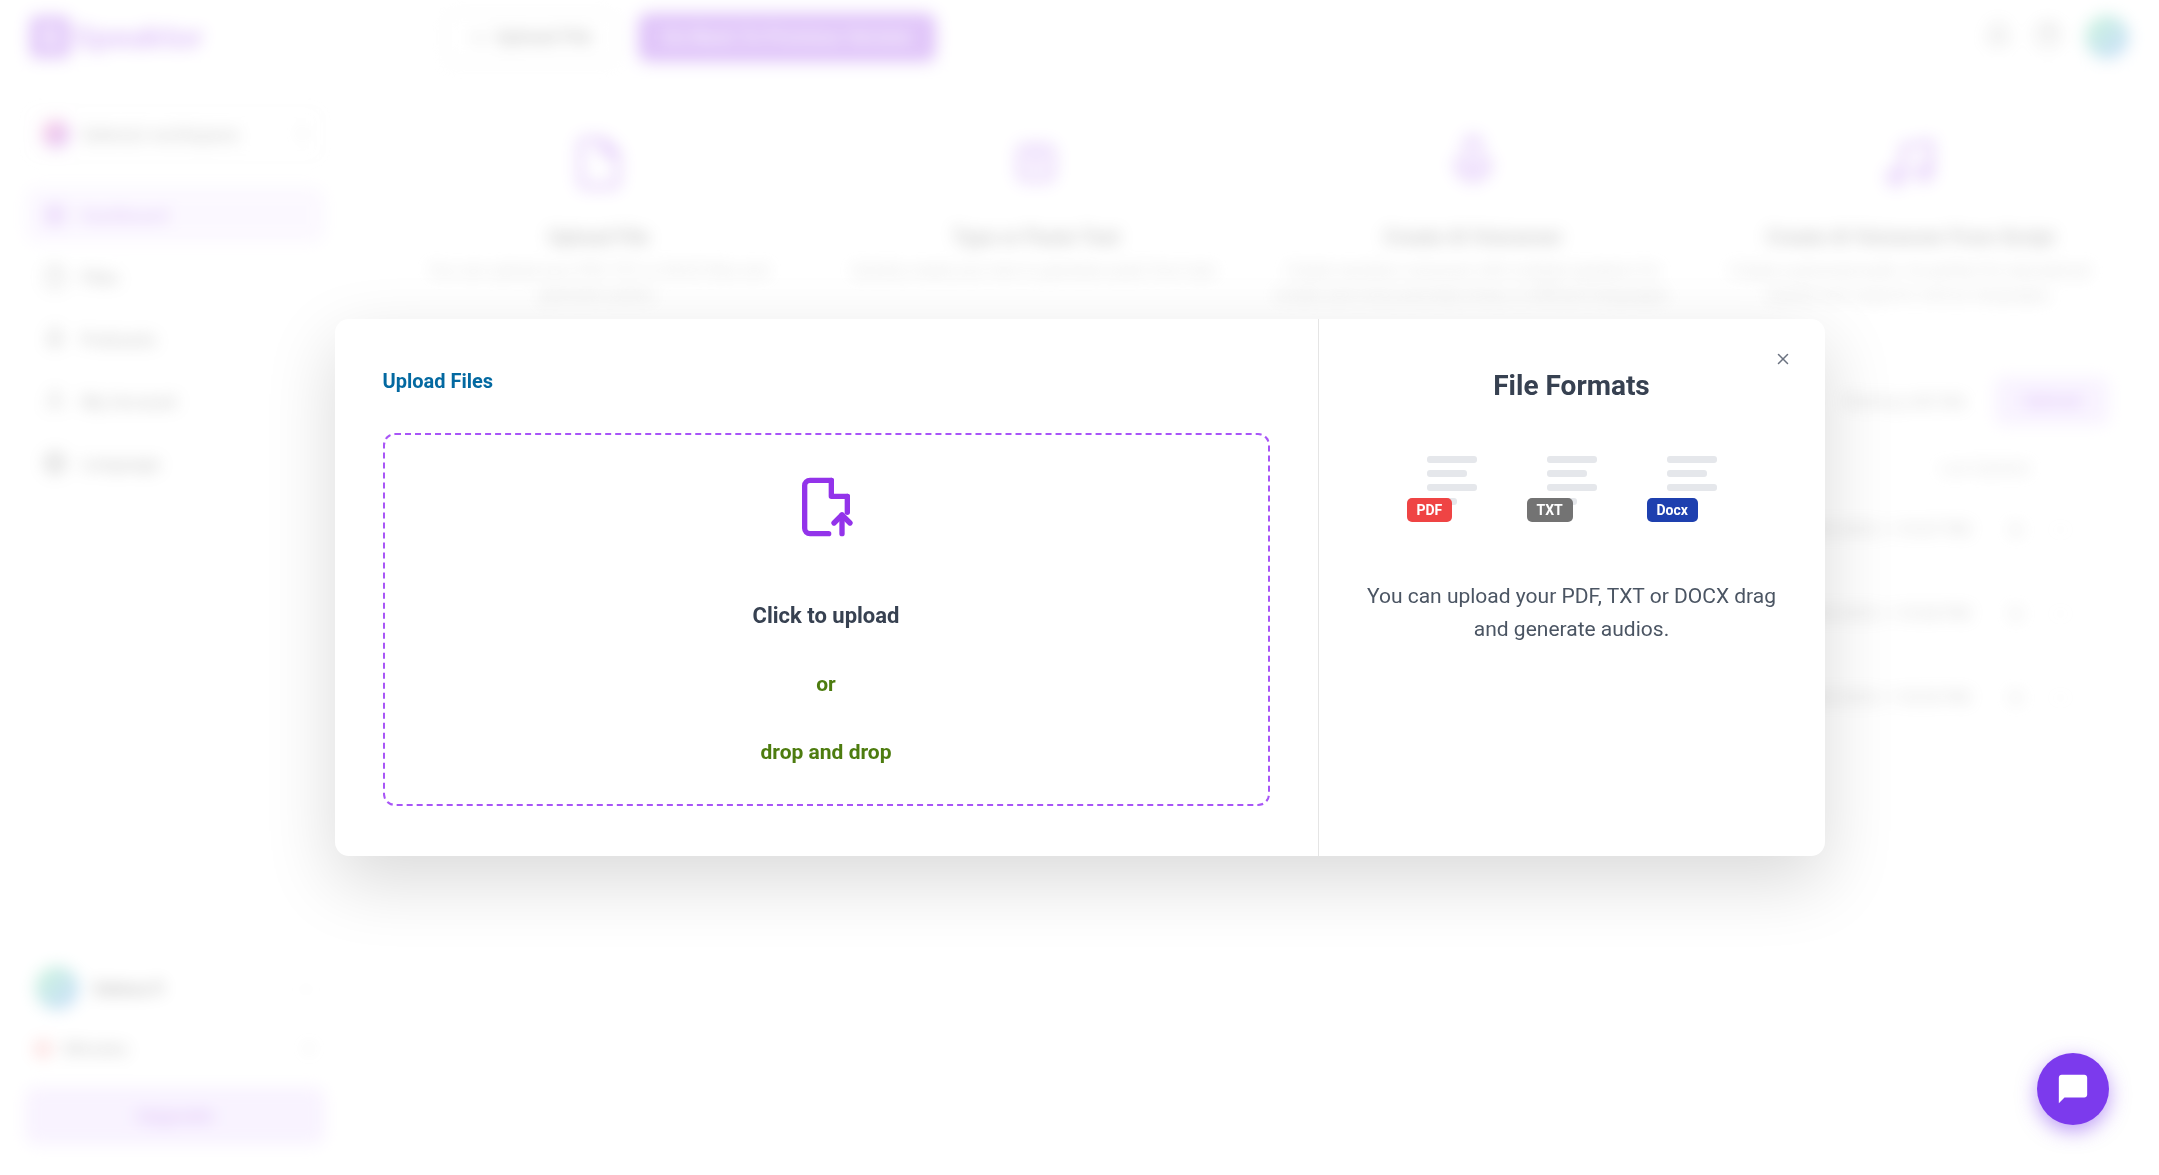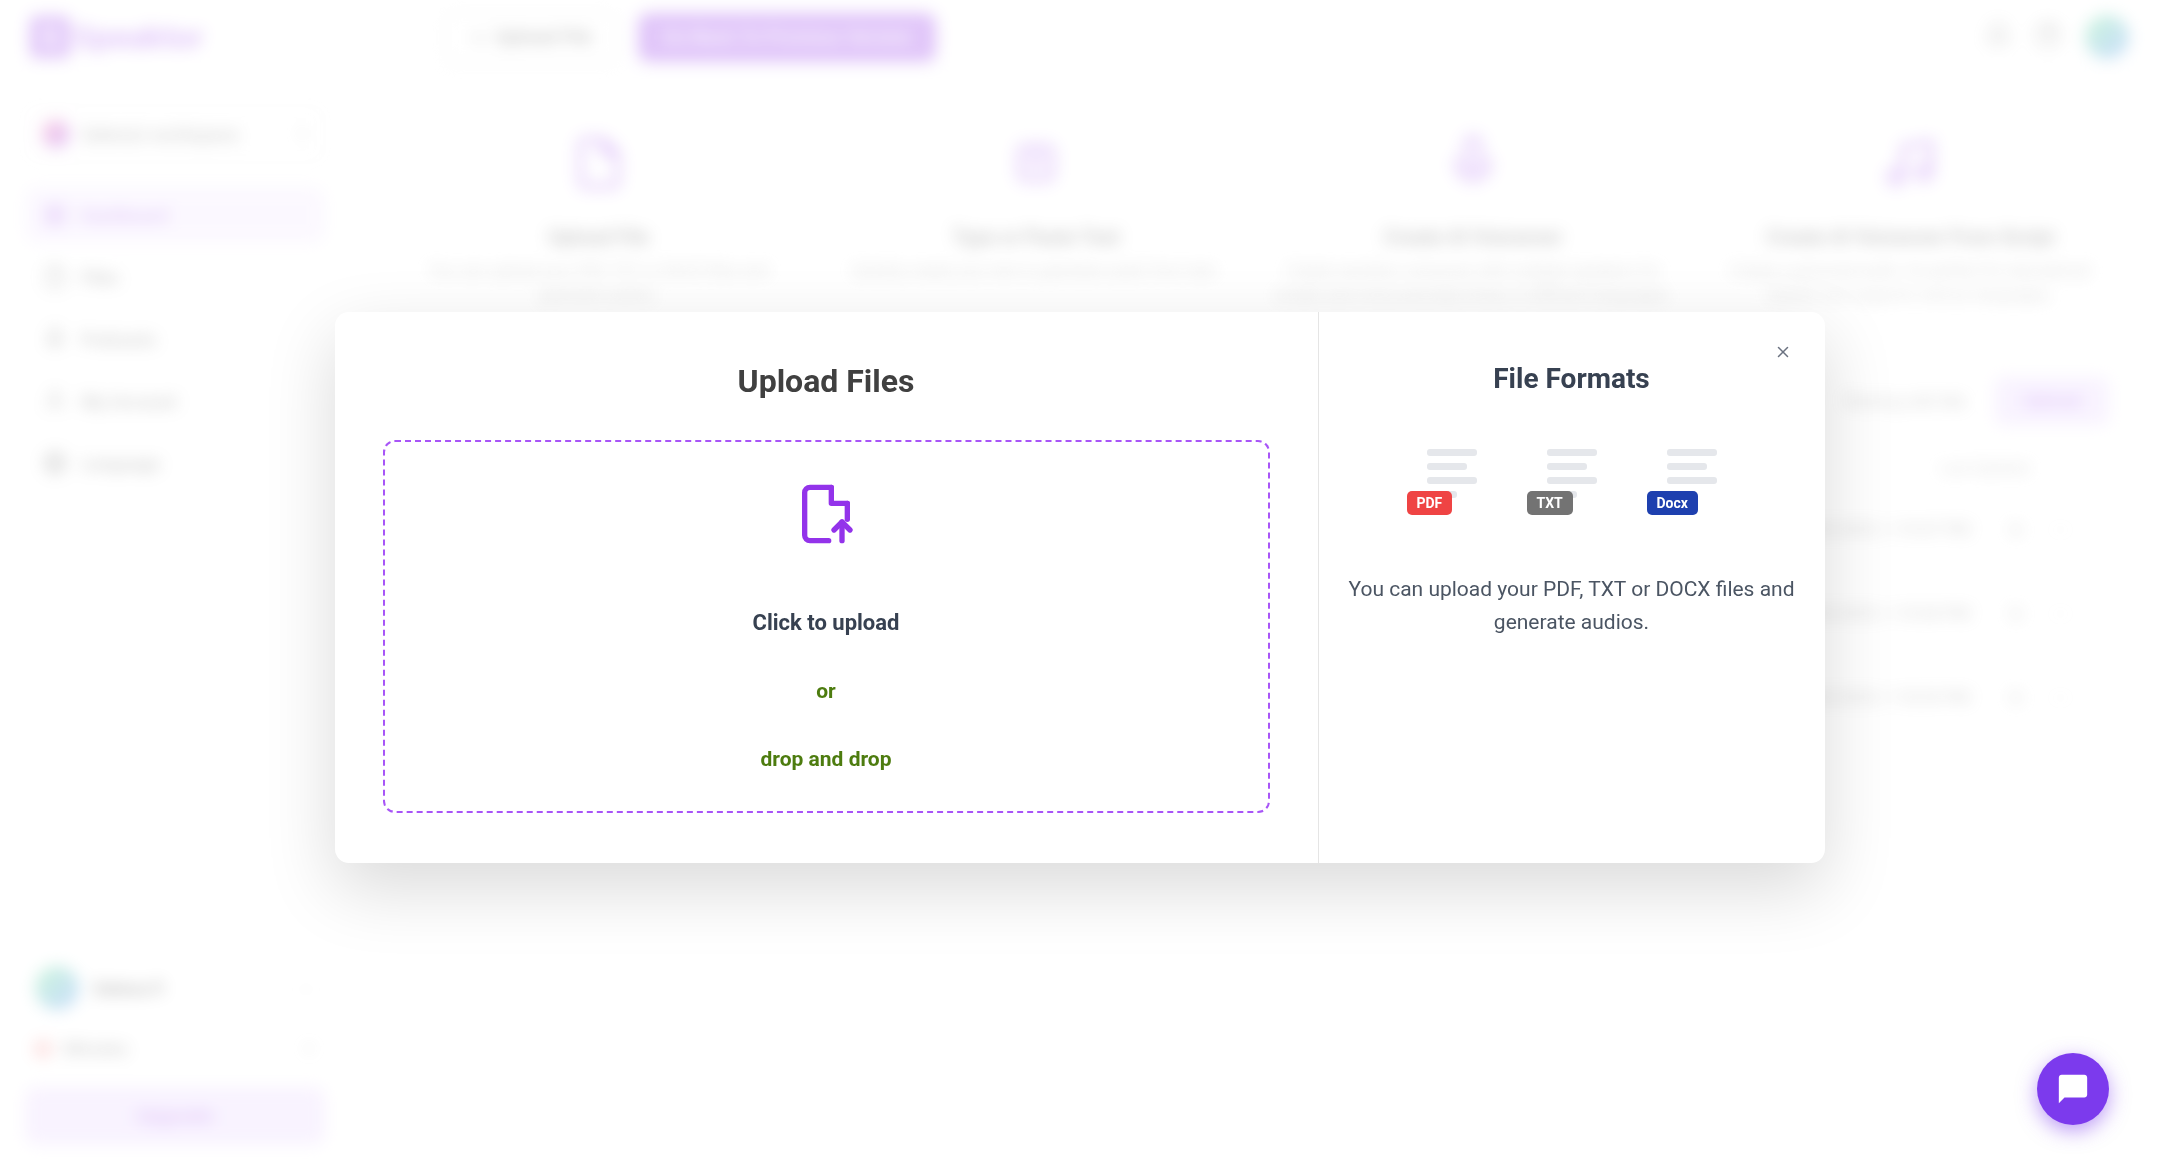--- a/index.html
+++ b/index.html
@@ -308,24 +308,23 @@
       justify-content: center;
     }
     .modal-left {
       flex: 1;
       padding: 50px 48px;
       border-right: 1px solid #e5e5e5;
       display: flex;
       flex-direction: column;
     }
     .modal-title {
-      font-size: 32px;
-      font-weight: 700;
-      color: #404040;
-      text-align: center;
+      font-size: 20px;
+      font-weight: 700;
+      color: #0369a1;
       margin-bottom: 40px;
     }
     .dropzone {
       border: 2px dashed #a855f7;
       border-radius: 12px;
       flex: 1;
       display: flex;
       flex-direction: column;
       align-items: center;
       justify-content: center;
@@ -344,21 +343,21 @@
       color: #374151;
     }
     .dz-text2, .dz-text3 {
       font-size: 21px;
       font-weight: 700;
       color: #4d7c0f;
       margin-top: 8px;
     }
     .modal-right {
       width: 506px;
-      padding: 50px 20px;
+      padding: 50px 40px;
       text-align: center;
     }
     .modal-right-title {
       font-size: 28px;
       font-weight: 700;
       color: #374151;
       margin-bottom: 44px;
     }
     .format-row {
       display: flex;
@@ -641,21 +640,21 @@
         <div class="format-item">
           <div class="doc-lines">
               <div class="doc-line"></div>
               <div class="doc-line" style="width:80%"></div>
               <div class="doc-line"></div>
               <div class="doc-line" style="width:60%"></div>
             </div>
           <div class="badge badge-docx">Docx</div>
         </div>
       </div>
-      <div class="format-desc">You can upload your PDF, TXT or DOCX files and generate audios.</div>
+      <div class="format-desc">You can upload your PDF, TXT or DOCX drag and generate audios.</div>
     </div>
   </div>
 </div>
 
 <div class="chat-bubble">
   <svg viewBox="0 0 24 24" fill="currentColor">
       <path d="M20 2H4c-1.1 0-2 .9-2 2v18l4-4h14c1.1 0 2-.9 2-2V4c0-1.1-.9-2-2-2z"></path>
     </svg>
 </div>
 

